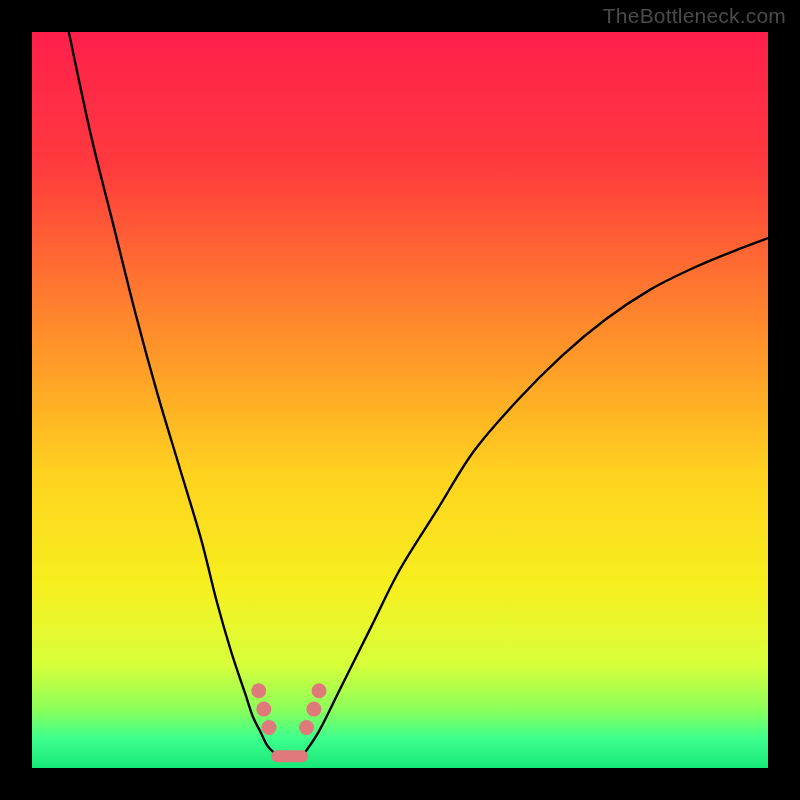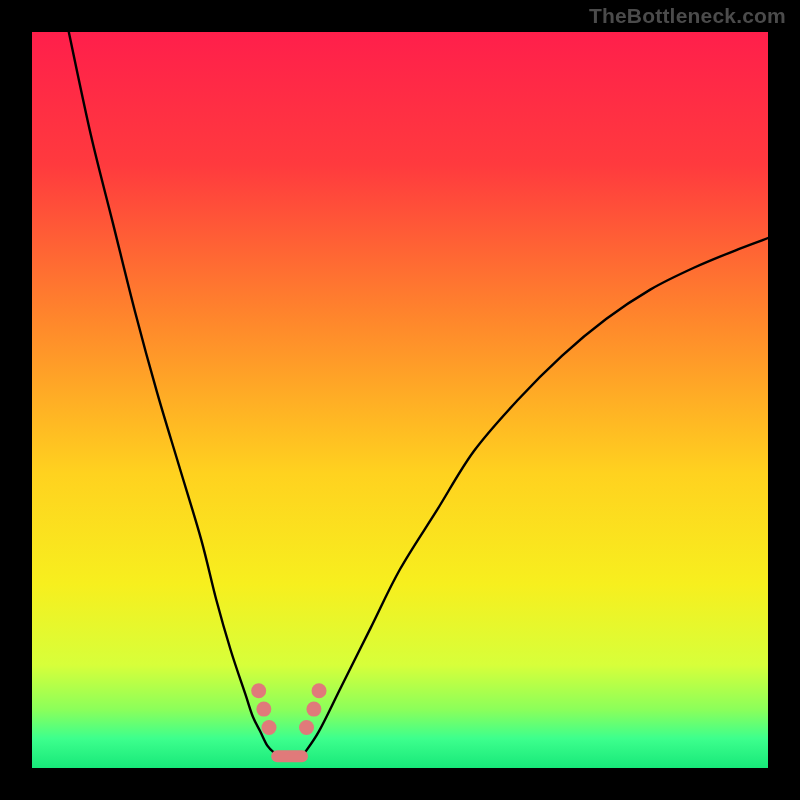--- a/index.html
+++ b/index.html
@@ -16,21 +16,21 @@
     width: 800px;
     height: 800px;
     background: #000;
   }
   .watermark {
     position: absolute;
     top: 4px;
     right: 14px;
     color: #4b4b4b;
     font-size: 21px;
-    font-weight: 700;
+    font-weight: 400;
     letter-spacing: 0.2px;
     z-index: 30;
   }
   .plot {
     position: absolute;
     left: 32px;
     top: 32px;
     width: 736px;
     height: 736px;
   }

